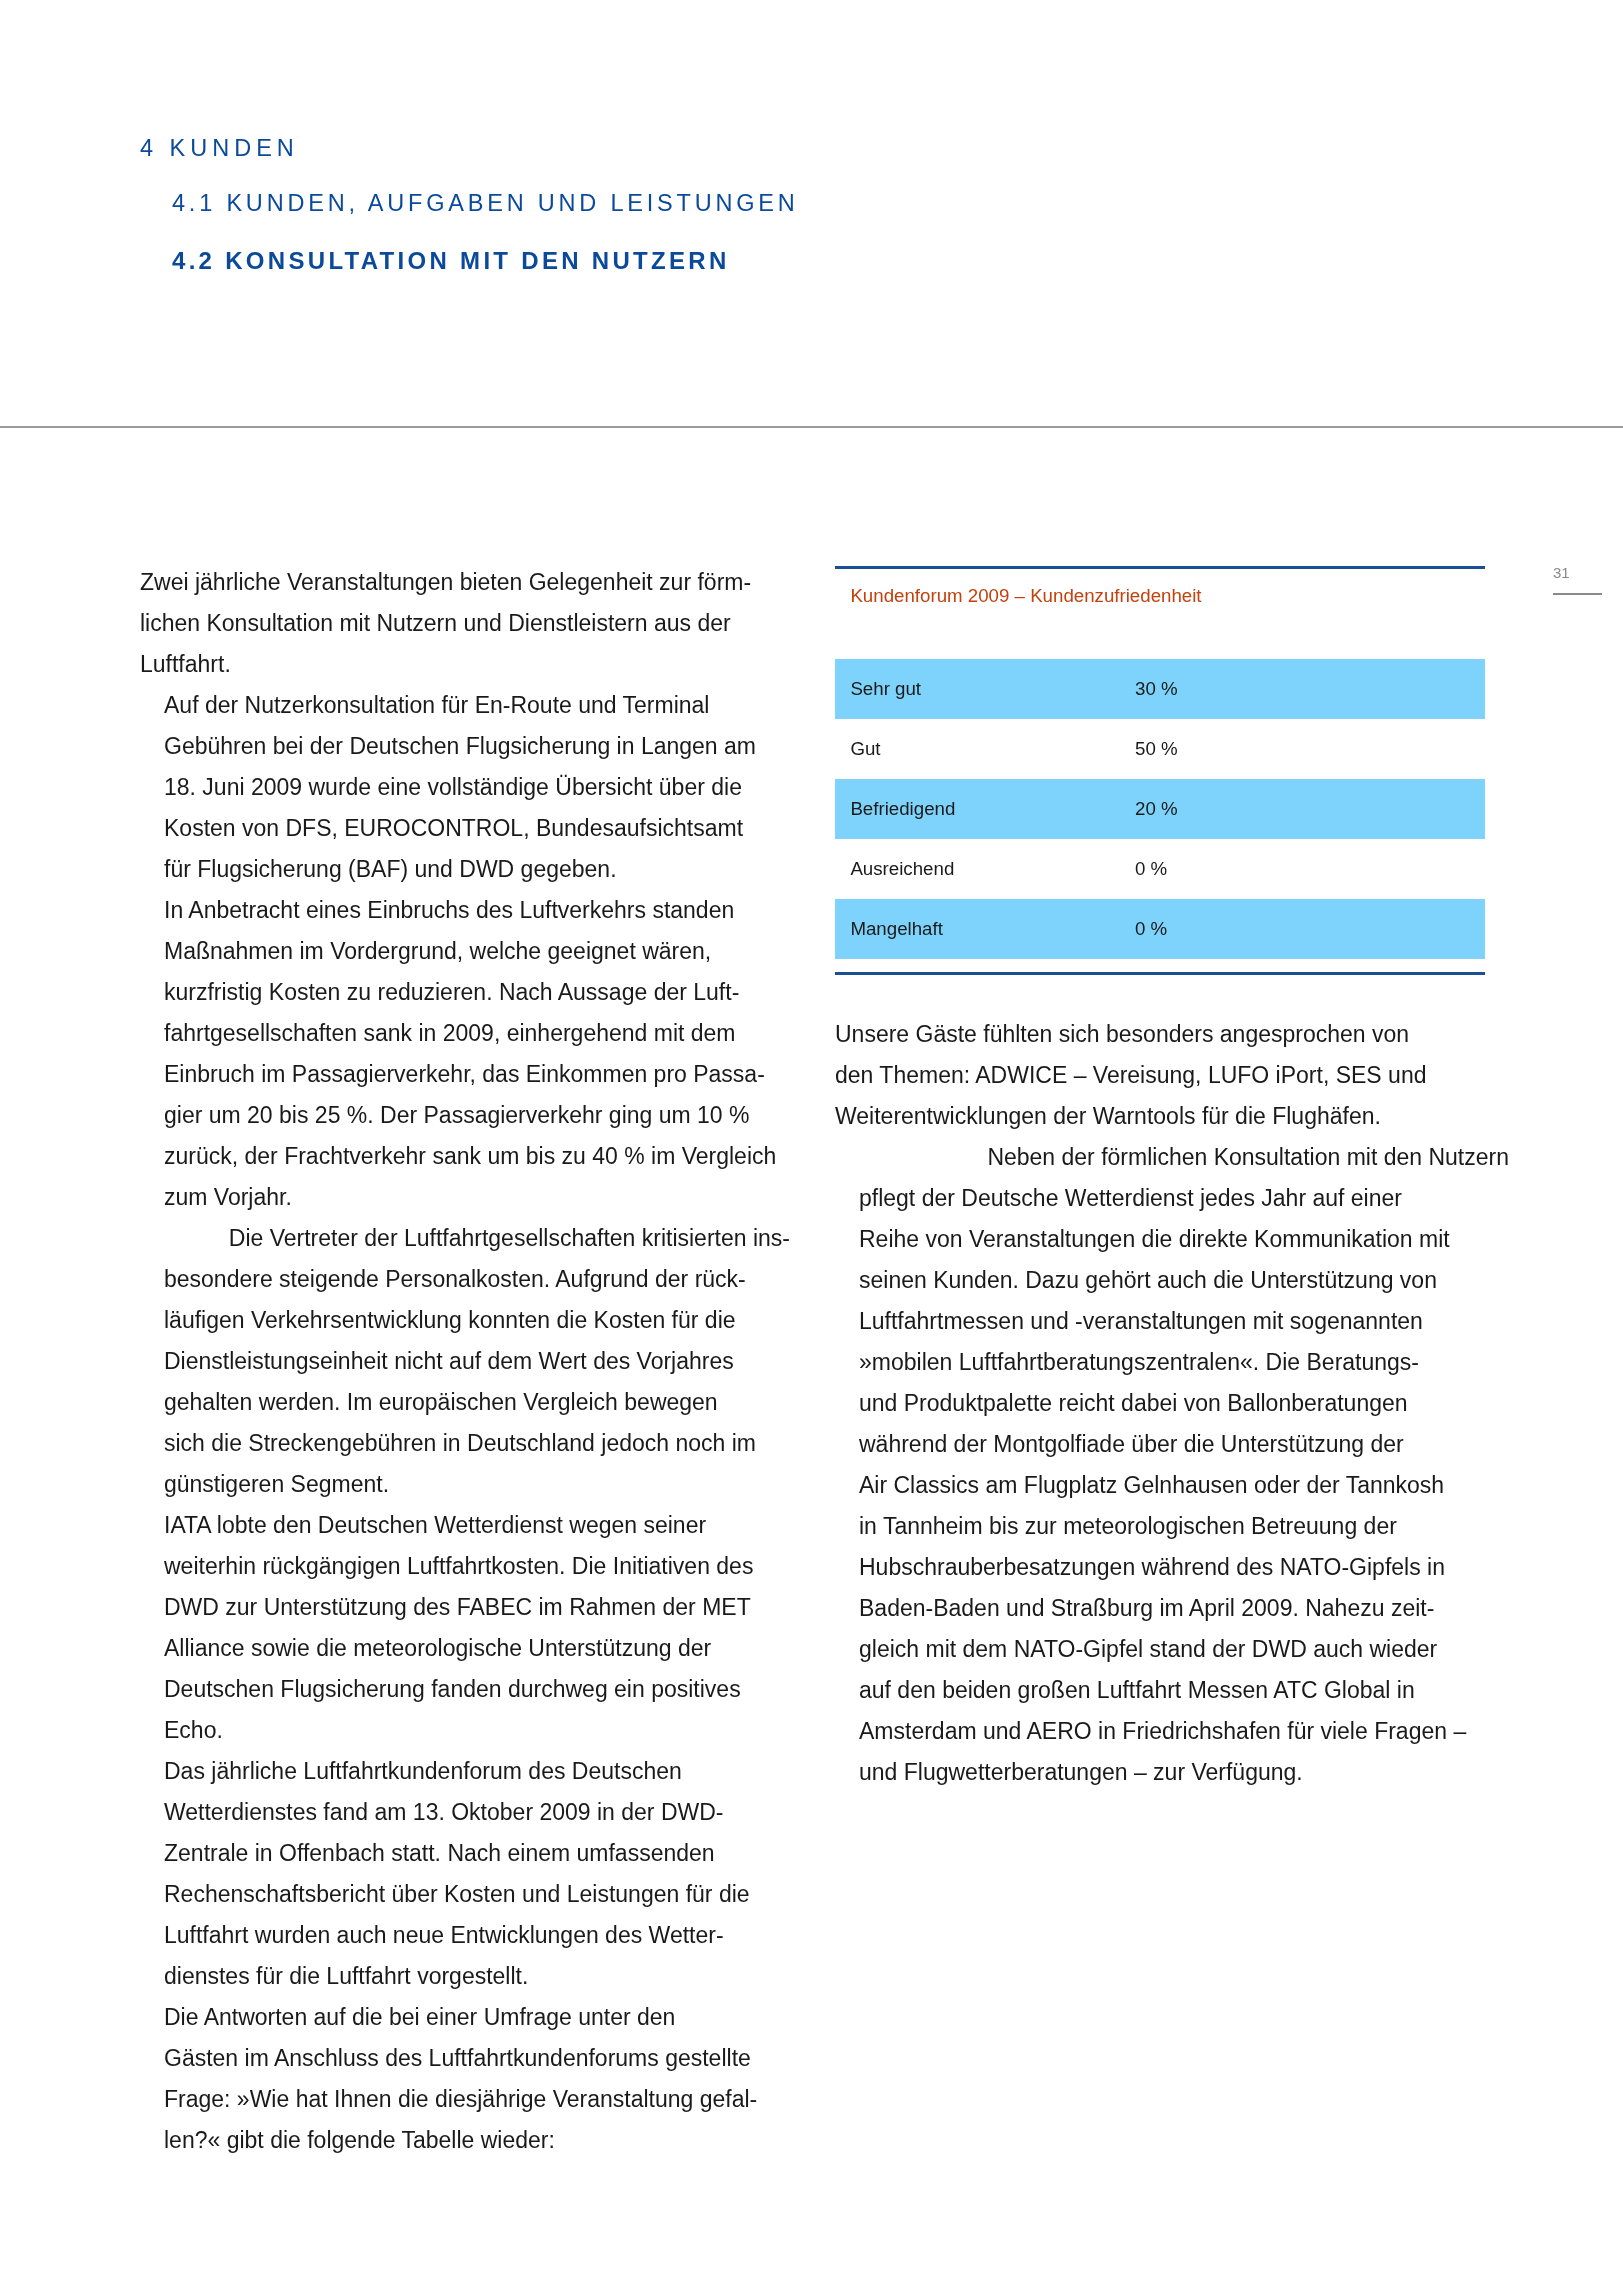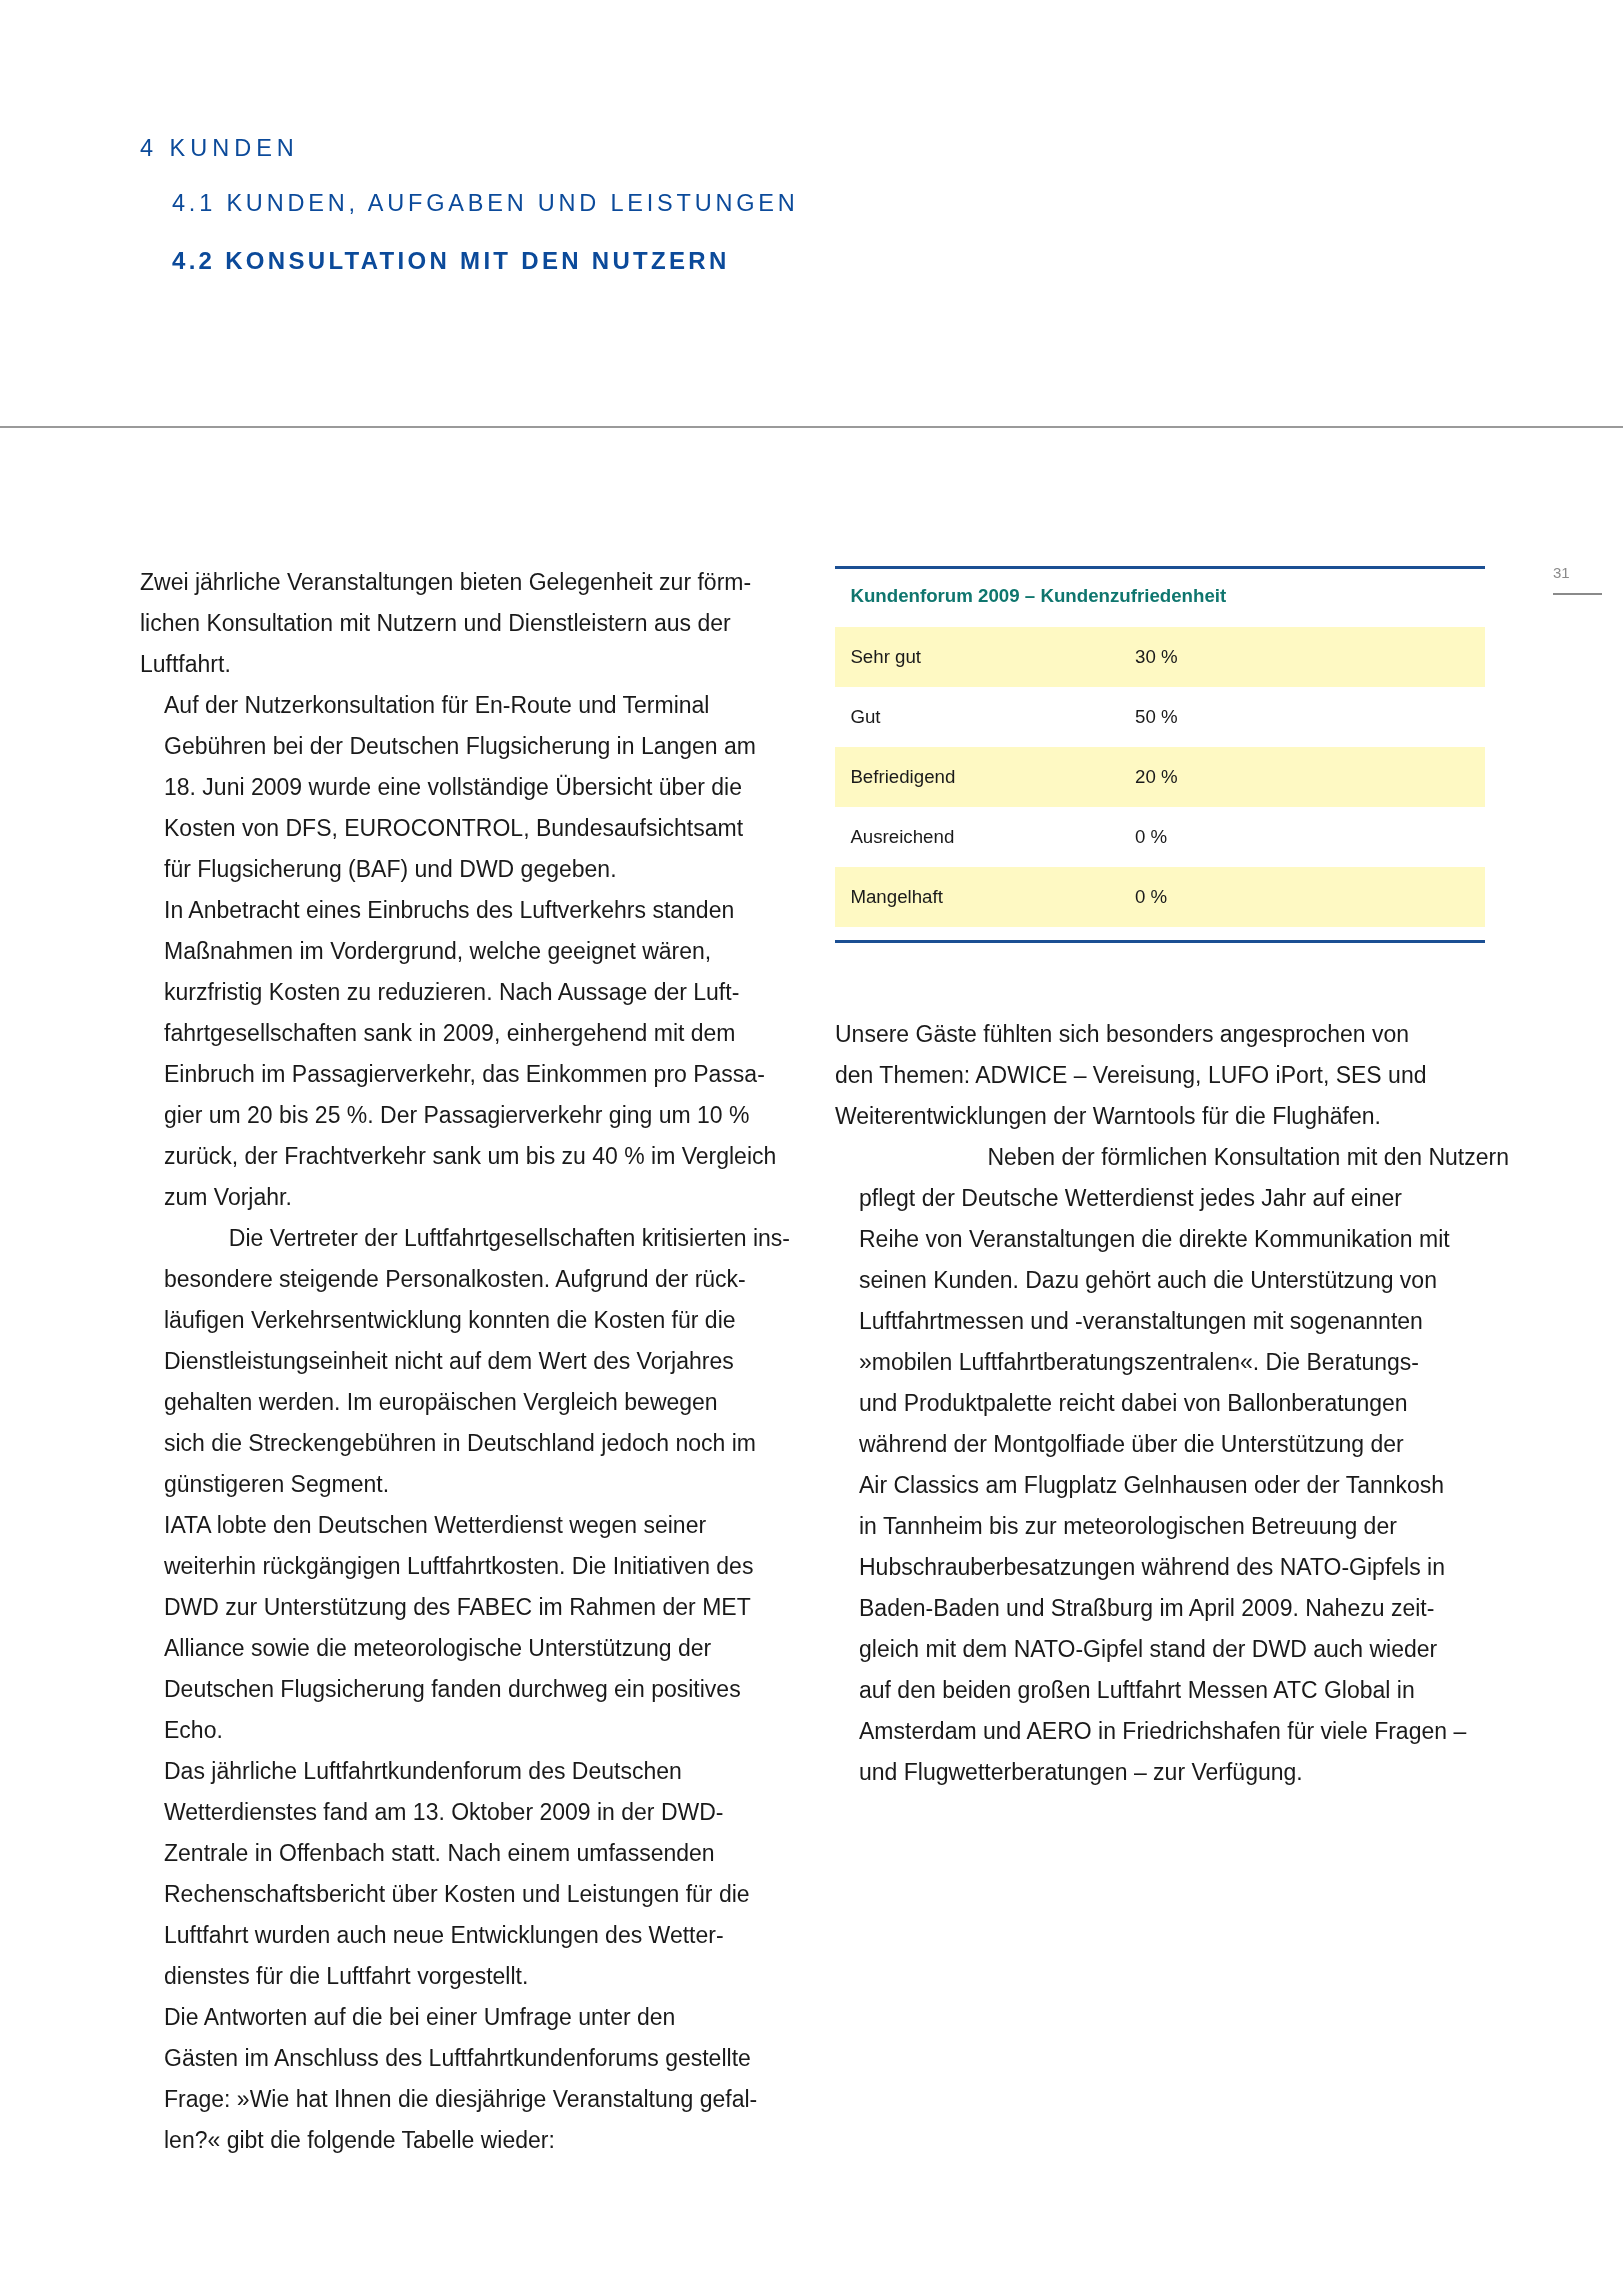--- a/index.html
+++ b/index.html
@@ -26,25 +26,25 @@
   .col-right { left: 835px; top: 1014px; width: 674px; }
   .col p { margin: 0; }
   .col p.indent { text-indent: 24px; }
   .col .line { display: block; white-space: nowrap; }
 
   .table-wrap {
     position: absolute; left: 835px; top: 566px; width: 650px;
   }
   .table-rule { height: 3.2px; background: #1b4f93; }
   .table-title {
-    height: 58px; box-sizing: border-box; padding: 16px 0 0 15.4px;
-    font-size: 18.7px; font-weight: bold; color: #0f766e; white-space: nowrap;
+    height: 90px; box-sizing: border-box; padding: 16px 0 0 15.4px;
+    font-size: 18.7px; font-weight: normal; color: #c2410c; white-space: nowrap;
   }
   .trow { height: 60px; display: flex; align-items: center; font-size: 18.7px; color: #1a1a1a; }
-  .trow.shade { background: #fef9c3; }
+  .trow.shade { background: #7dd3fc; }
   .trow .lbl { width: 300px; padding-left: 15.4px; box-sizing: border-box; }
   .trow .val { flex: 1; }
   .table-gap { height: 13px; }
   .table-rule-bottom { height: 3.2px; background: #1b4f93; }
 
   .page-num {
     position: absolute; left: 1553px; top: 564px; font-size: 15px; color: #8a8a8a;
     width: 49px;
   }
   .page-num .underline {

